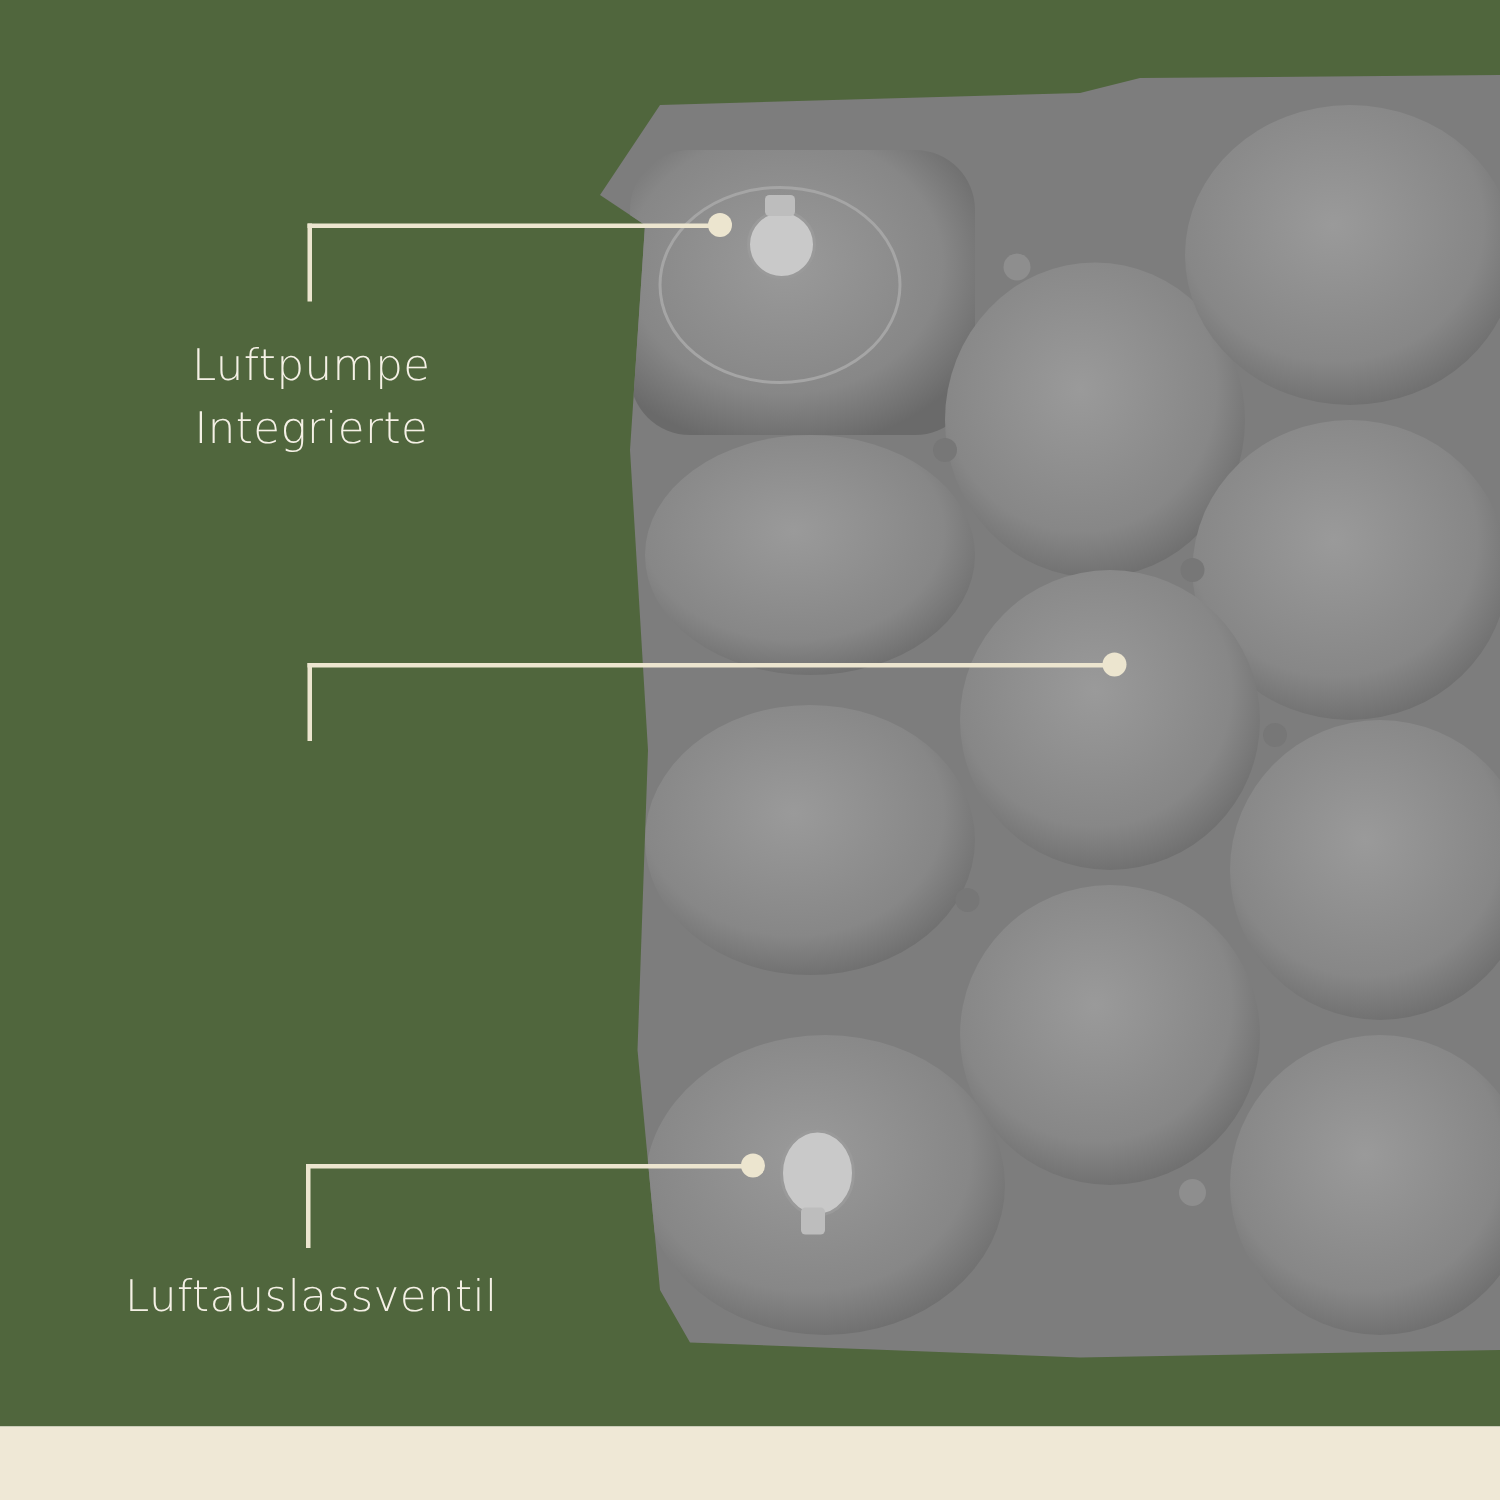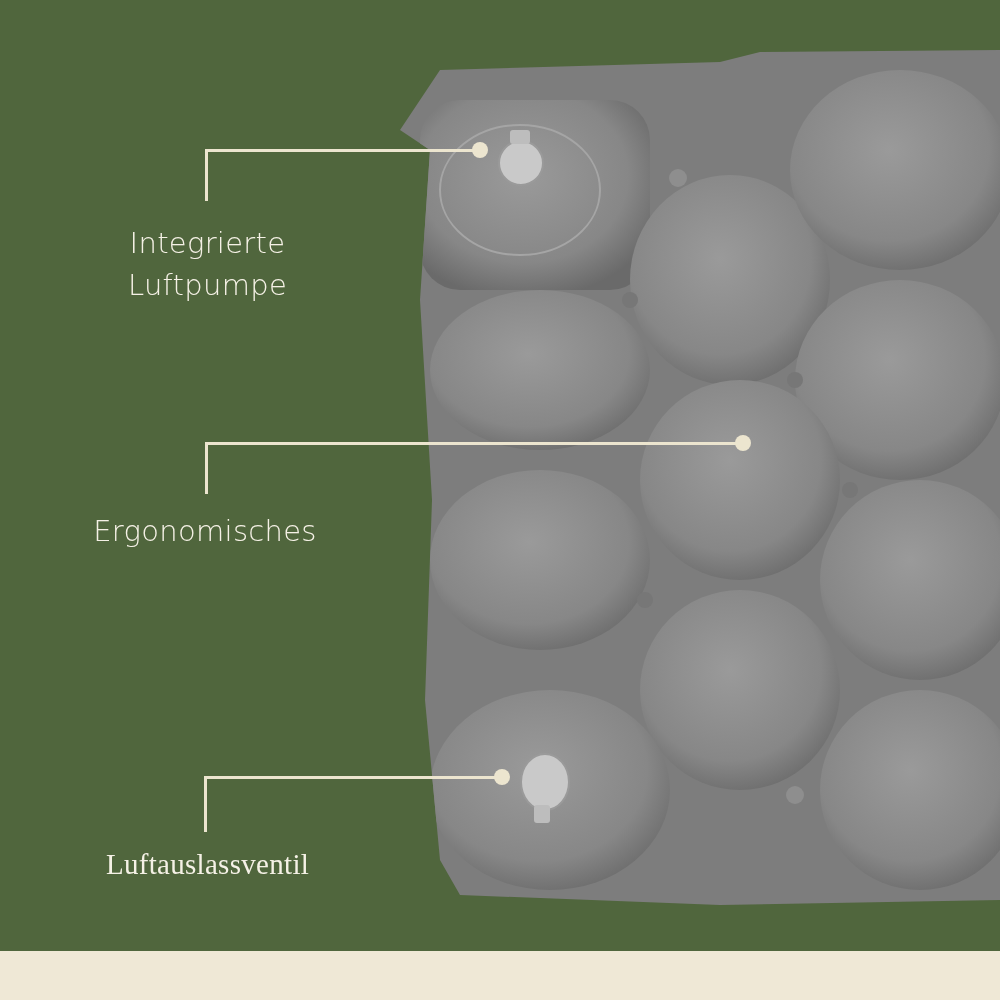--- a/index.html
+++ b/index.html
@@ -57,29 +57,28 @@
   <g>
     <ellipse cx="545" cy="782" rx="24" ry="28" fill="#c9c9c9" stroke="#9a9a9a" stroke-width="2"></ellipse>
     <rect x="534" y="805" width="16" height="18" rx="3" fill="#bdbdbd"></rect>
   </g>
 </svg>
 
 <div class="vline" style="left:205px; top:149px; height:52px;"></div>
 <div class="hline" style="left:205px; top:149px; width:275px;"></div>
 <div class="dot" style="left:472px; top:142px;"></div>
 <div class="label" style="left:90px; top:222px; width:235px;">
+  <div>Luftpumpe</div>
   <div>Integrierte</div>
-  <div>Luftpumpe</div>
 </div>
 
 <div class="vline" style="left:205px; top:442px; height:52px;"></div>
 <div class="hline" style="left:205px; top:442px; width:535px;"></div>
 <div class="dot" style="left:735px; top:435px;"></div>
 <div class="label" style="left:60px; top:510px; width:290px;">
-  <div>Ergonomisches</div>
 </div>
 
 <div class="vline" style="left:204px; top:776px; height:56px;"></div>
 <div class="hline" style="left:204px; top:776px; width:298px;"></div>
 <div class="dot" style="left:494px; top:769px;"></div>
-<div class="label" style="left:55px; top:843px; width:305px;font-family:Liberation Serif, serif;">
+<div class="label" style="left:55px; top:843px; width:305px;">
   <div>Luftauslassventil</div>
 </div>
 
 </body></html>

